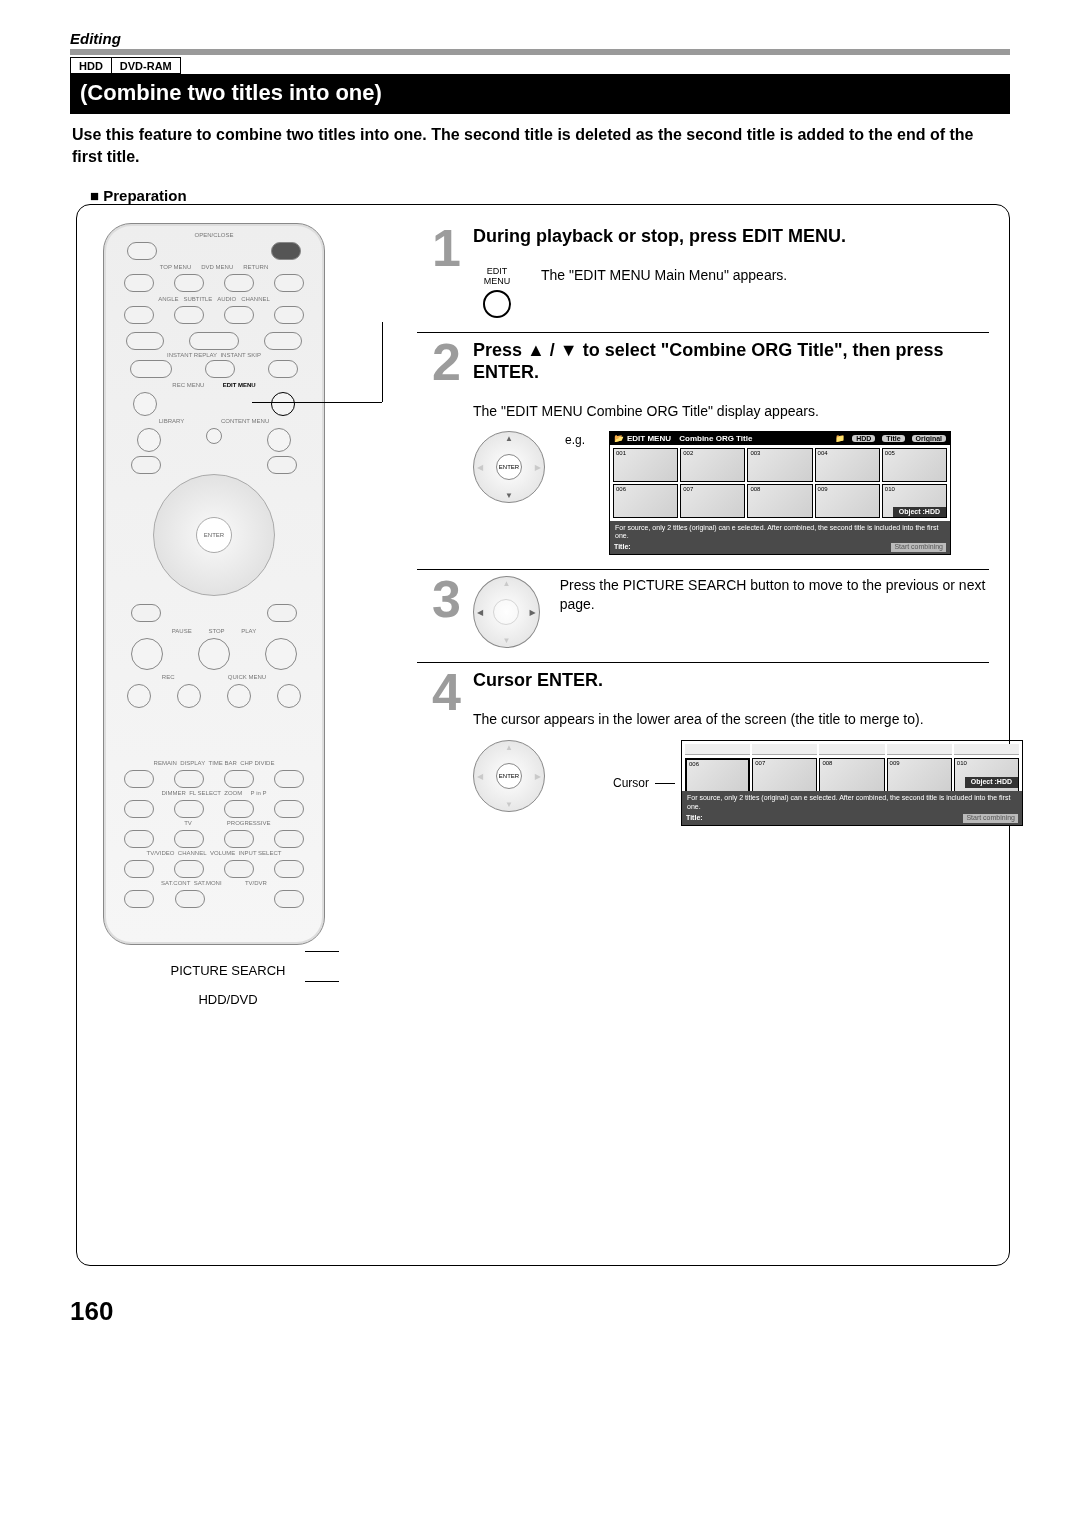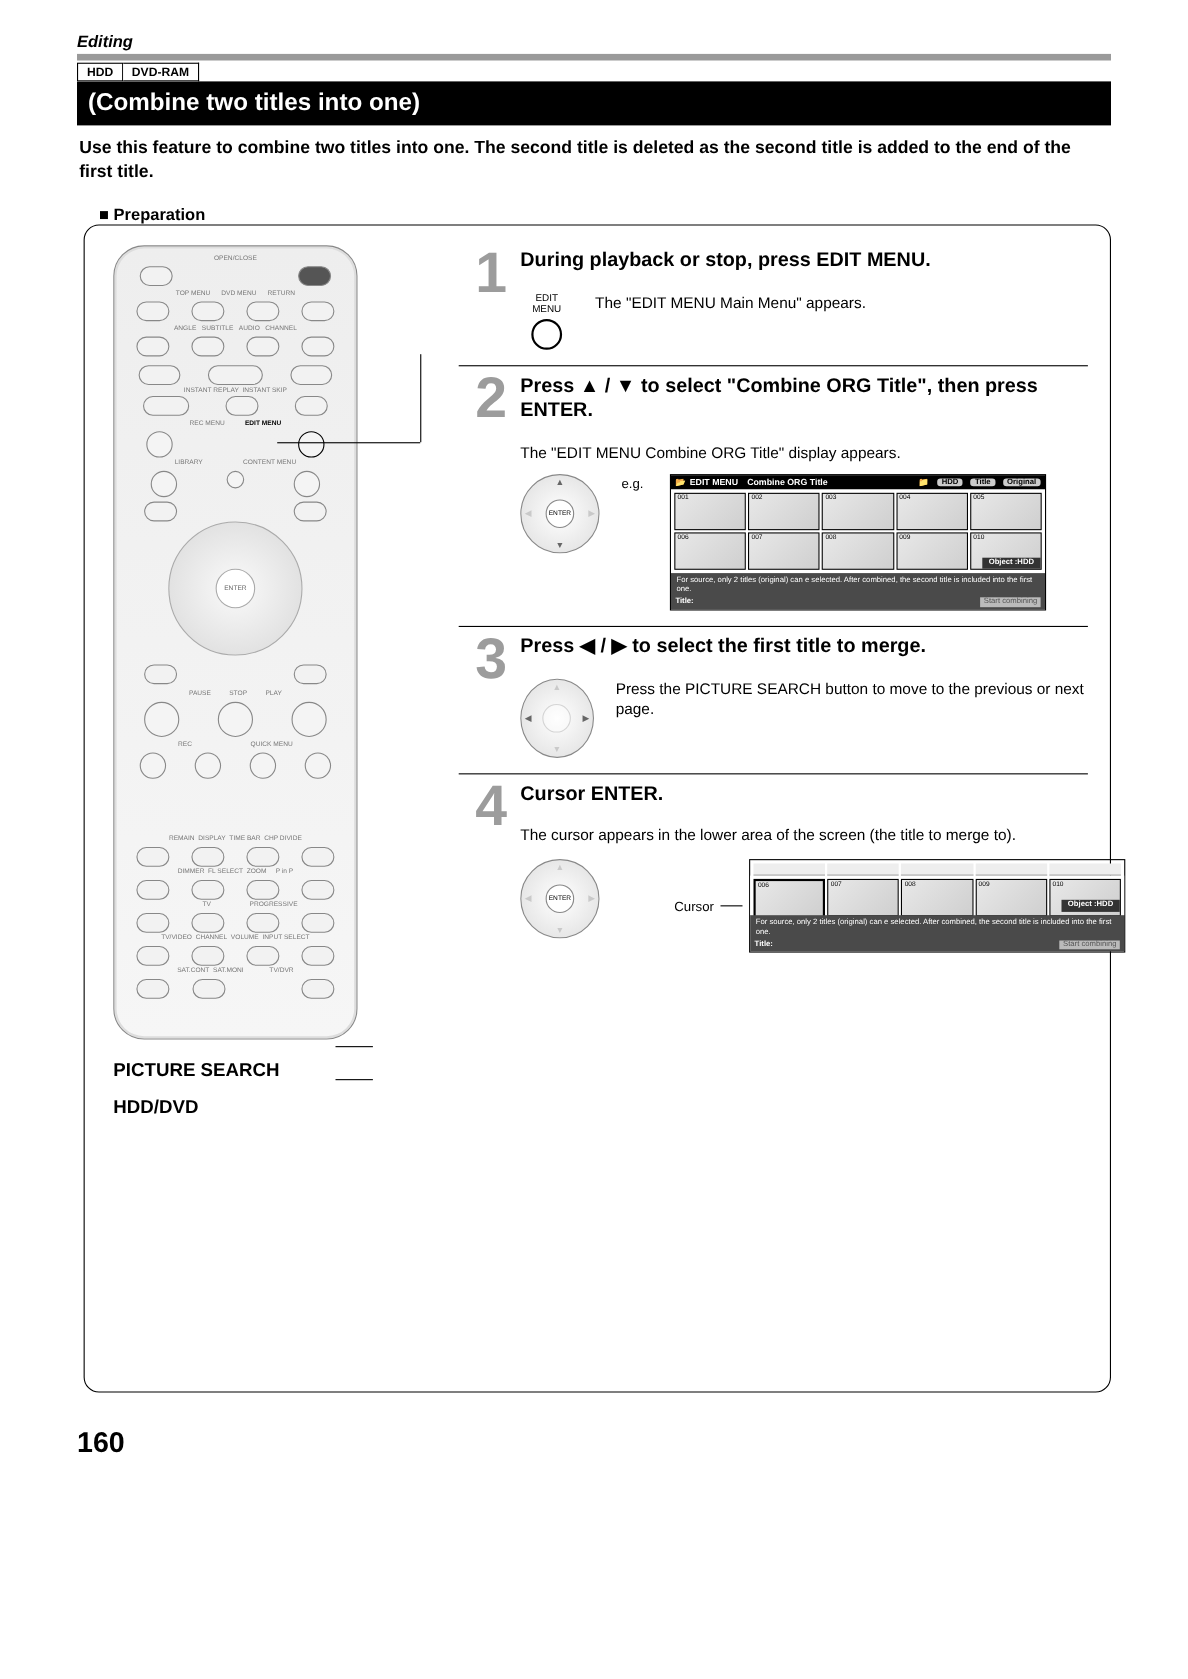--- a/index.html
+++ b/index.html
@@ -201,23 +201,23 @@
     width: 48px;
     text-align: center;
     font-size: 9px;
   }
   .btn-icon .cir{
     width:24px;height:24px;border:2px solid #000;border-radius:50%;
     margin:4px auto 0 auto;
   }
 
   .remote-caption {
-    font-size: 17px;
-    font-weight: bold;
-    text-align: left;
+    font-size: 13px;
+    font-weight: normal;
+    text-align: center;
     margin-right: 10px;
   }
   .cap-wrap{position:absolute;left:0;top:740px;width:260px;}
   .cap-wrap .remote-caption{margin-bottom:14px;}
 
   
   .screen {
     border: 1px solid #000;
     width: 340px;
     font-size: 9px;
@@ -451,21 +451,20 @@
                 <div style="height:10px"></div>
               </div>
             </div>
           </div>
         </div>
       </div>
 
       <div class="step">
         <div class="step-num">3</div>
         <div class="step-body">
-          <div class="step-head">Press ◀ / ▶ to select the first title to merge.</div>
           <div class="step-row">
             <div class="mini-dpad dim dimlr" style="">
               <div class="arr au">▲</div>
                 <div class="arr ad">▼</div>
               <div class="arr al" style="opacity:1">◀</div>
                 <div class="arr ar" style="opacity:1">▶</div>
               <div class="center" style="opacity:.3"></div>
             </div>
             <div class="step-text">Press the PICTURE SEARCH button to move to the previous or next page.</div>
           </div>

